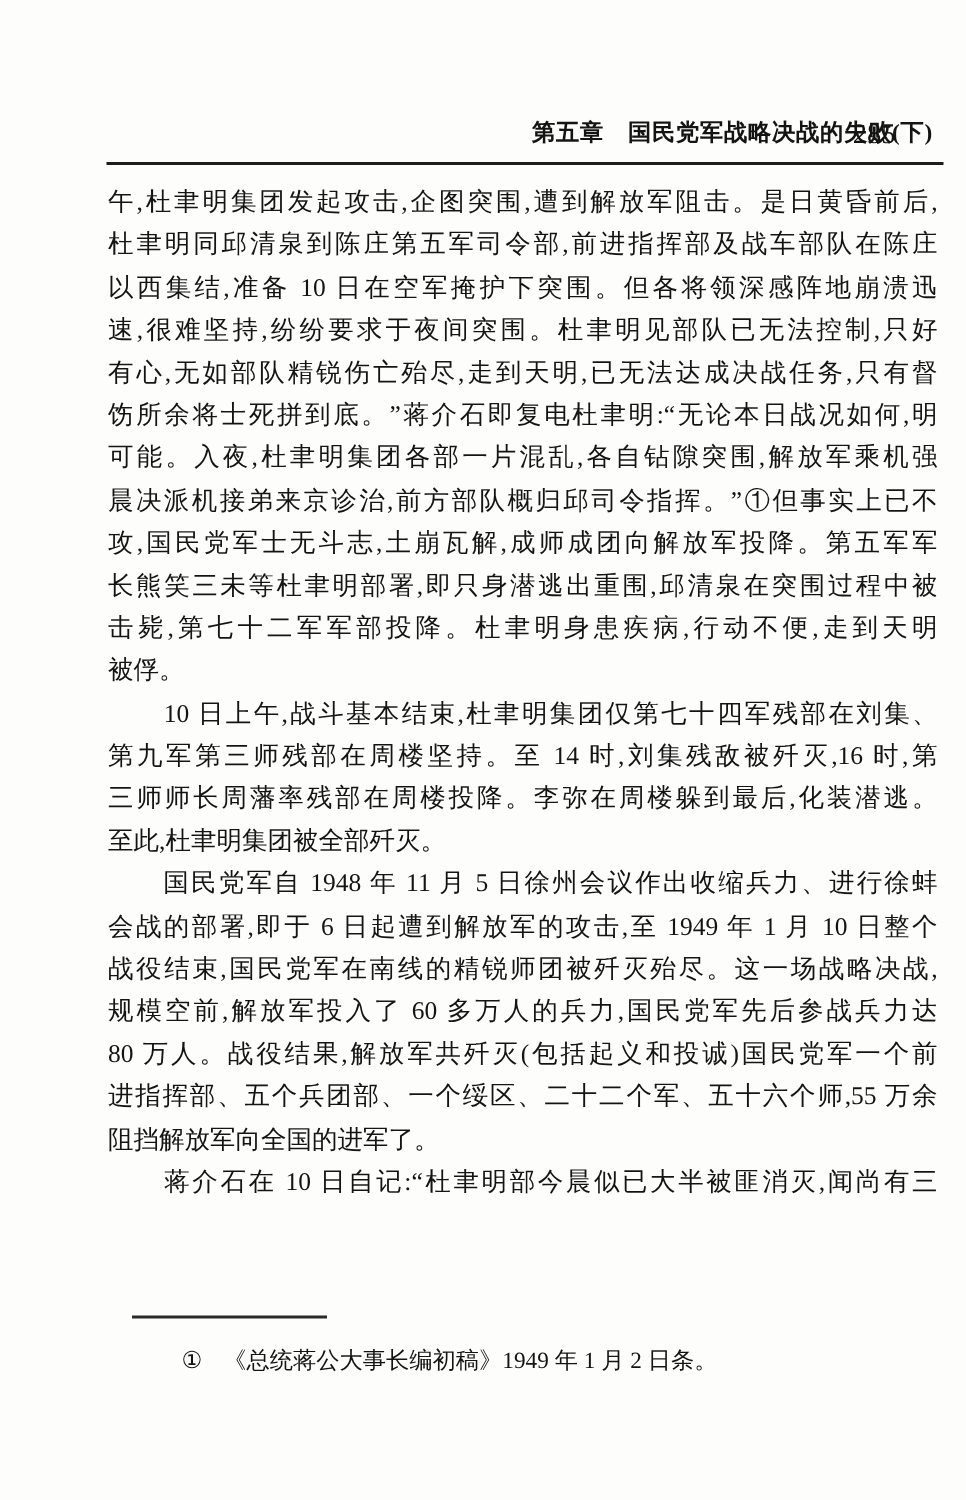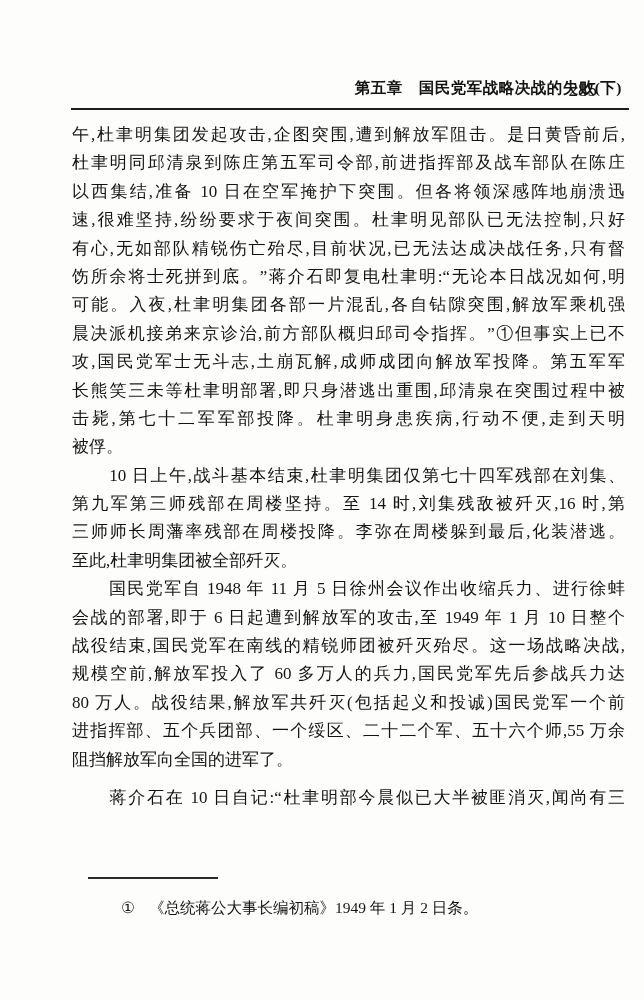--- a/index.html
+++ b/index.html
@@ -52,21 +52,21 @@
   }
   .line {
     height: 28.4px;
     line-height: 28.4px;
     text-align: justify;
     text-align-last: justify;
     overflow: hidden;
   }
   .para .line:last-child { text-align-last: left; }
   
-  .body-text .para:last-child .line:last-child { text-align-last: justify; margin-top: 10px; }
+  .body-text .para:last-child .line:last-child { text-align-last: justify; }
   .footnote-rule {
     position: absolute;
     top: 877px;
     left: 88px;
     width: 130px;
     height: 1.5px;
     background: #2a2a2a;
   }
   .footnote {
     position: absolute;
@@ -89,21 +89,21 @@
   </div>
 
   <div class="header-rule"></div>
 
   <div class="body-text">
       <div class="para">
         <div class="line">午,杜聿明集团发起攻击,企图突围,遭到解放军阻击。是日黄昏前后,</div>
         <div class="line">杜聿明同邱清泉到陈庄第五军司令部,前进指挥部及战车部队在陈庄</div>
         <div class="line">以西集结,准备 10 日在空军掩护下突围。但各将领深感阵地崩溃迅</div>
         <div class="line">速,很难坚持,纷纷要求于夜间突围。杜聿明见部队已无法控制,只好</div>
-        <div class="line">有心,无如部队精锐伤亡殆尽,目前状况,已无法达成决战任务,只有督</div>
+        <div class="line">有心,无如部队精锐伤亡殆尽,走到天明,已无法达成决战任务,只有督</div>
         <div class="line">饬所余将士死拼到底。”蒋介石即复电杜聿明:“无论本日战况如何,明</div>
         <div class="line">可能。入夜,杜聿明集团各部一片混乱,各自钻隙突围,解放军乘机强</div>
         <div class="line">晨决派机接弟来京诊治,前方部队概归邱司令指挥。”①但事实上已不</div>
         <div class="line">攻,国民党军士无斗志,土崩瓦解,成师成团向解放军投降。第五军军</div>
         <div class="line">长熊笑三未等杜聿明部署,即只身潜逃出重围,邱清泉在突围过程中被</div>
         <div class="line">击毙,第七十二军军部投降。杜聿明身患疾病,行动不便,走到天明</div>
         <div class="line">被俘。</div>
       </div>
       <div class="para">
         <div class="line">　　10 日上午,战斗基本结束,杜聿明集团仅第七十四军残部在刘集、</div>

